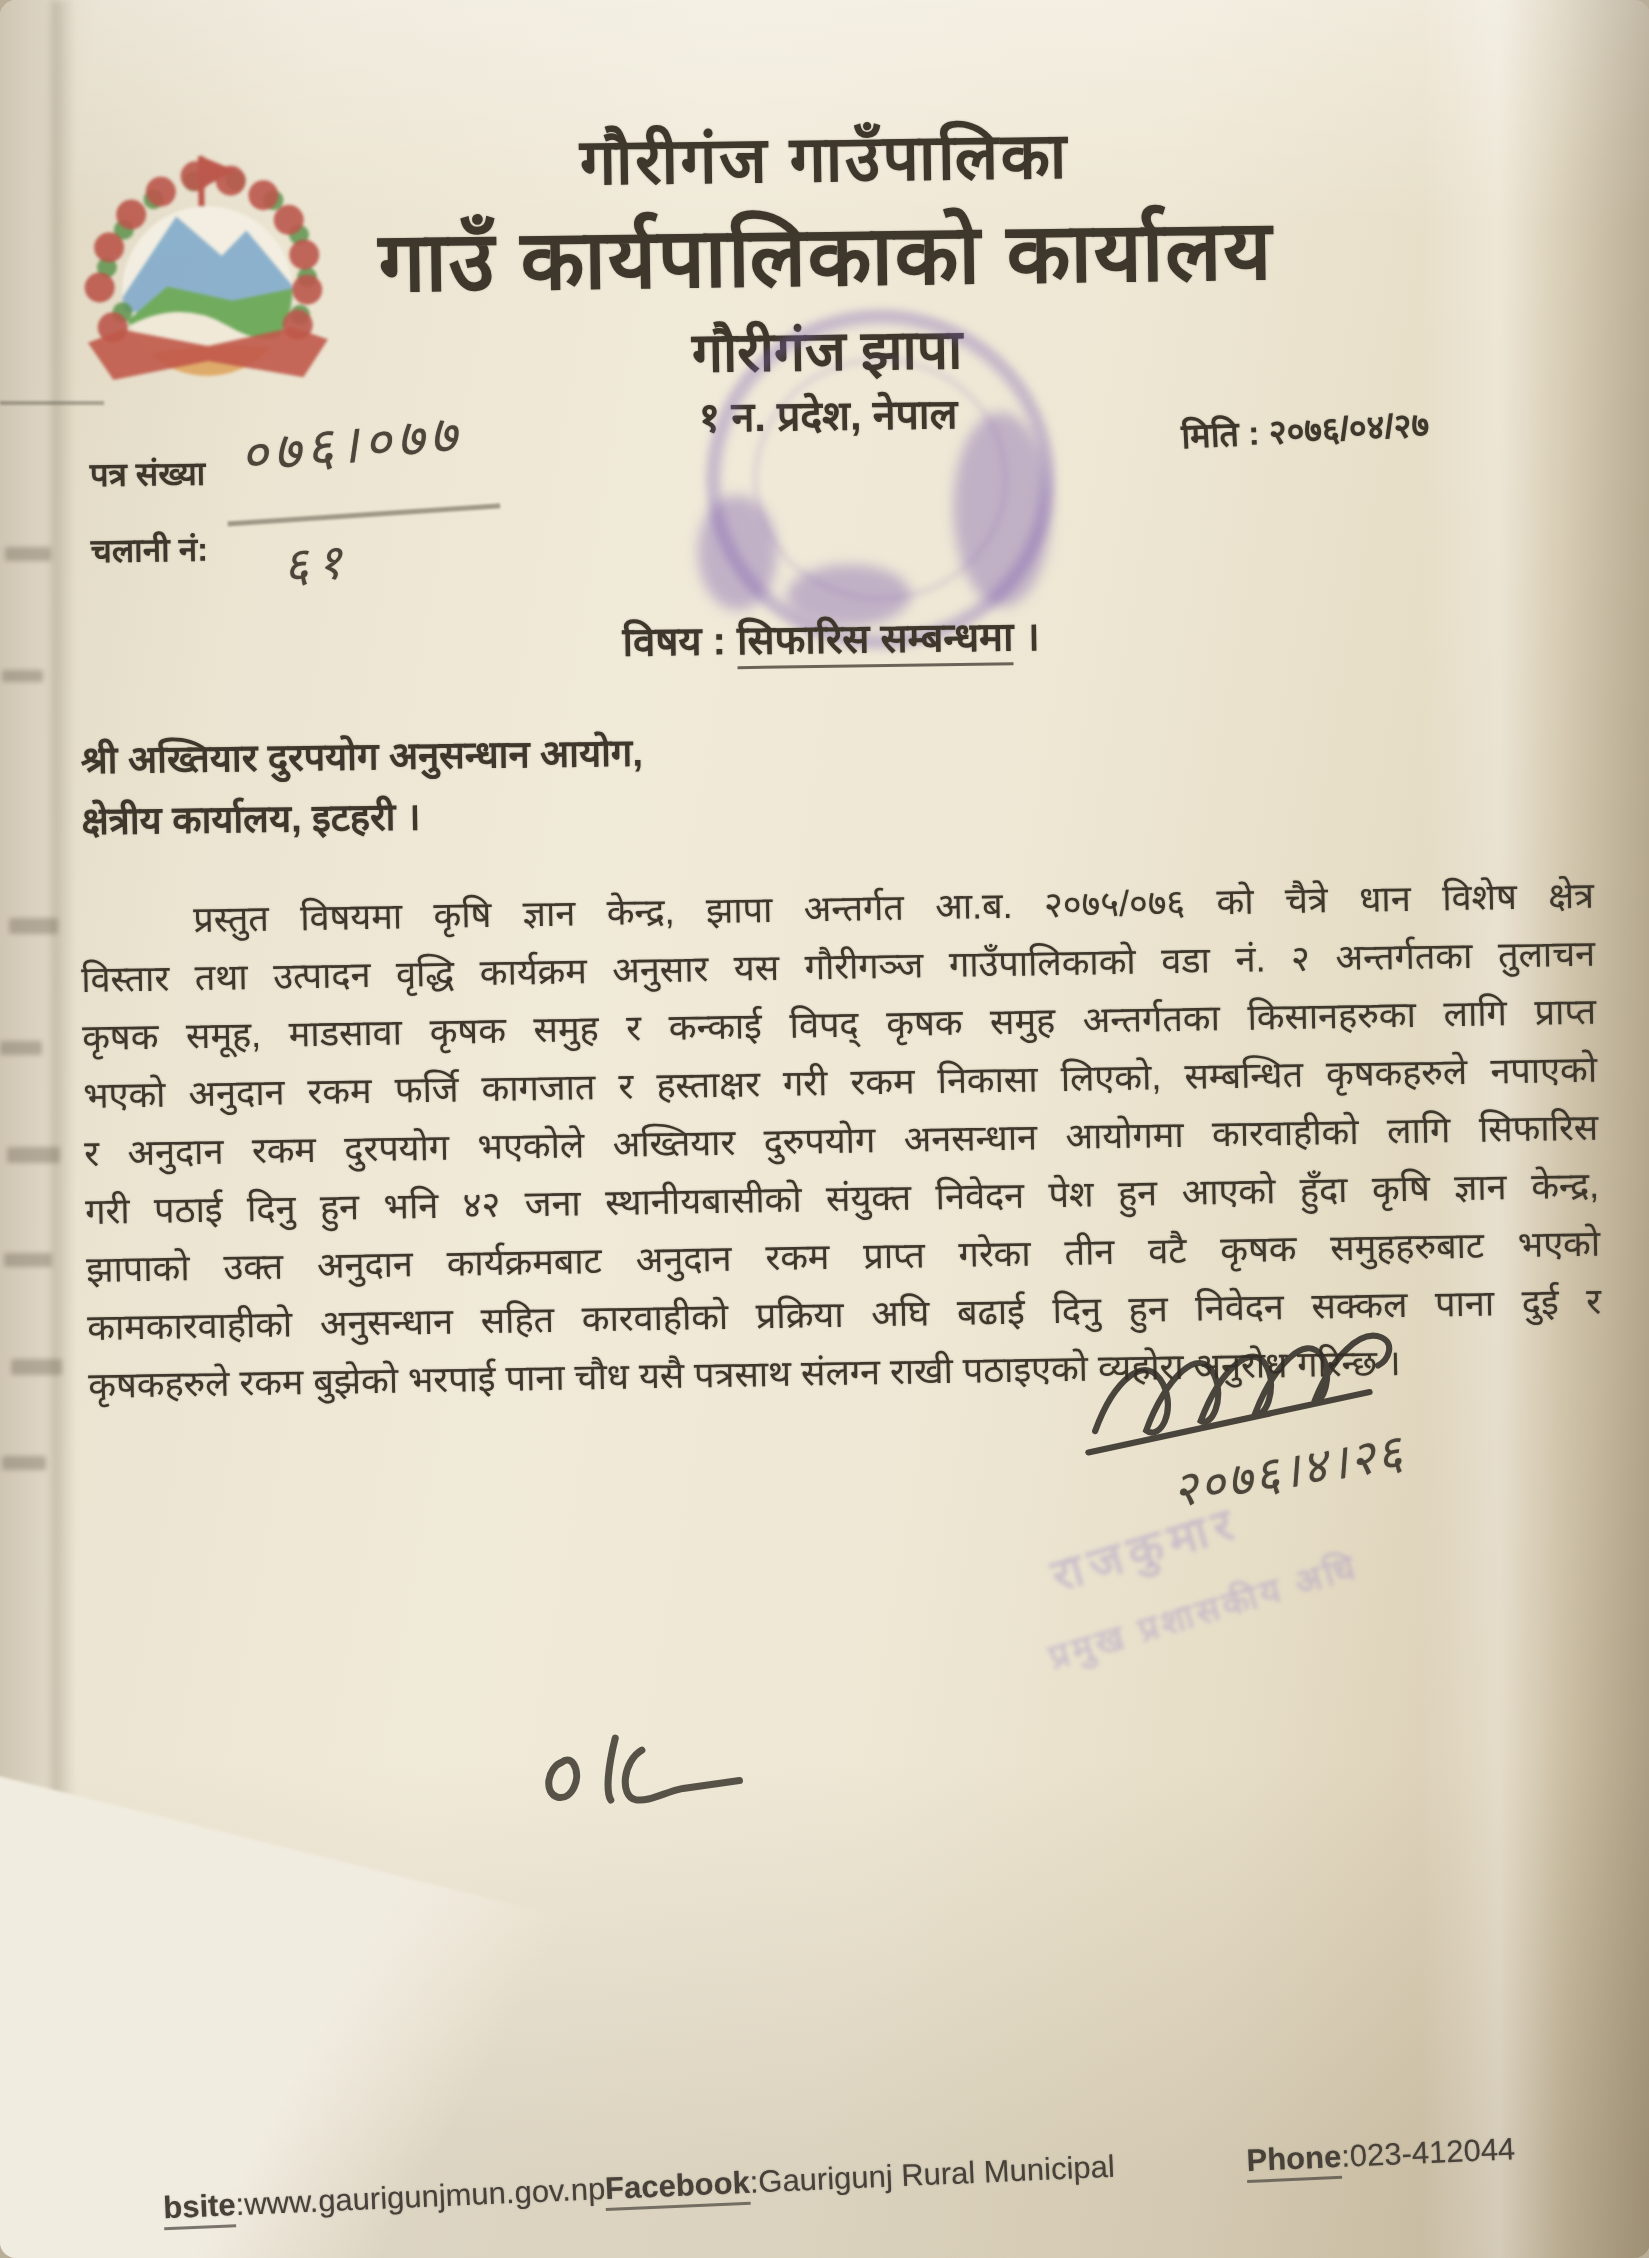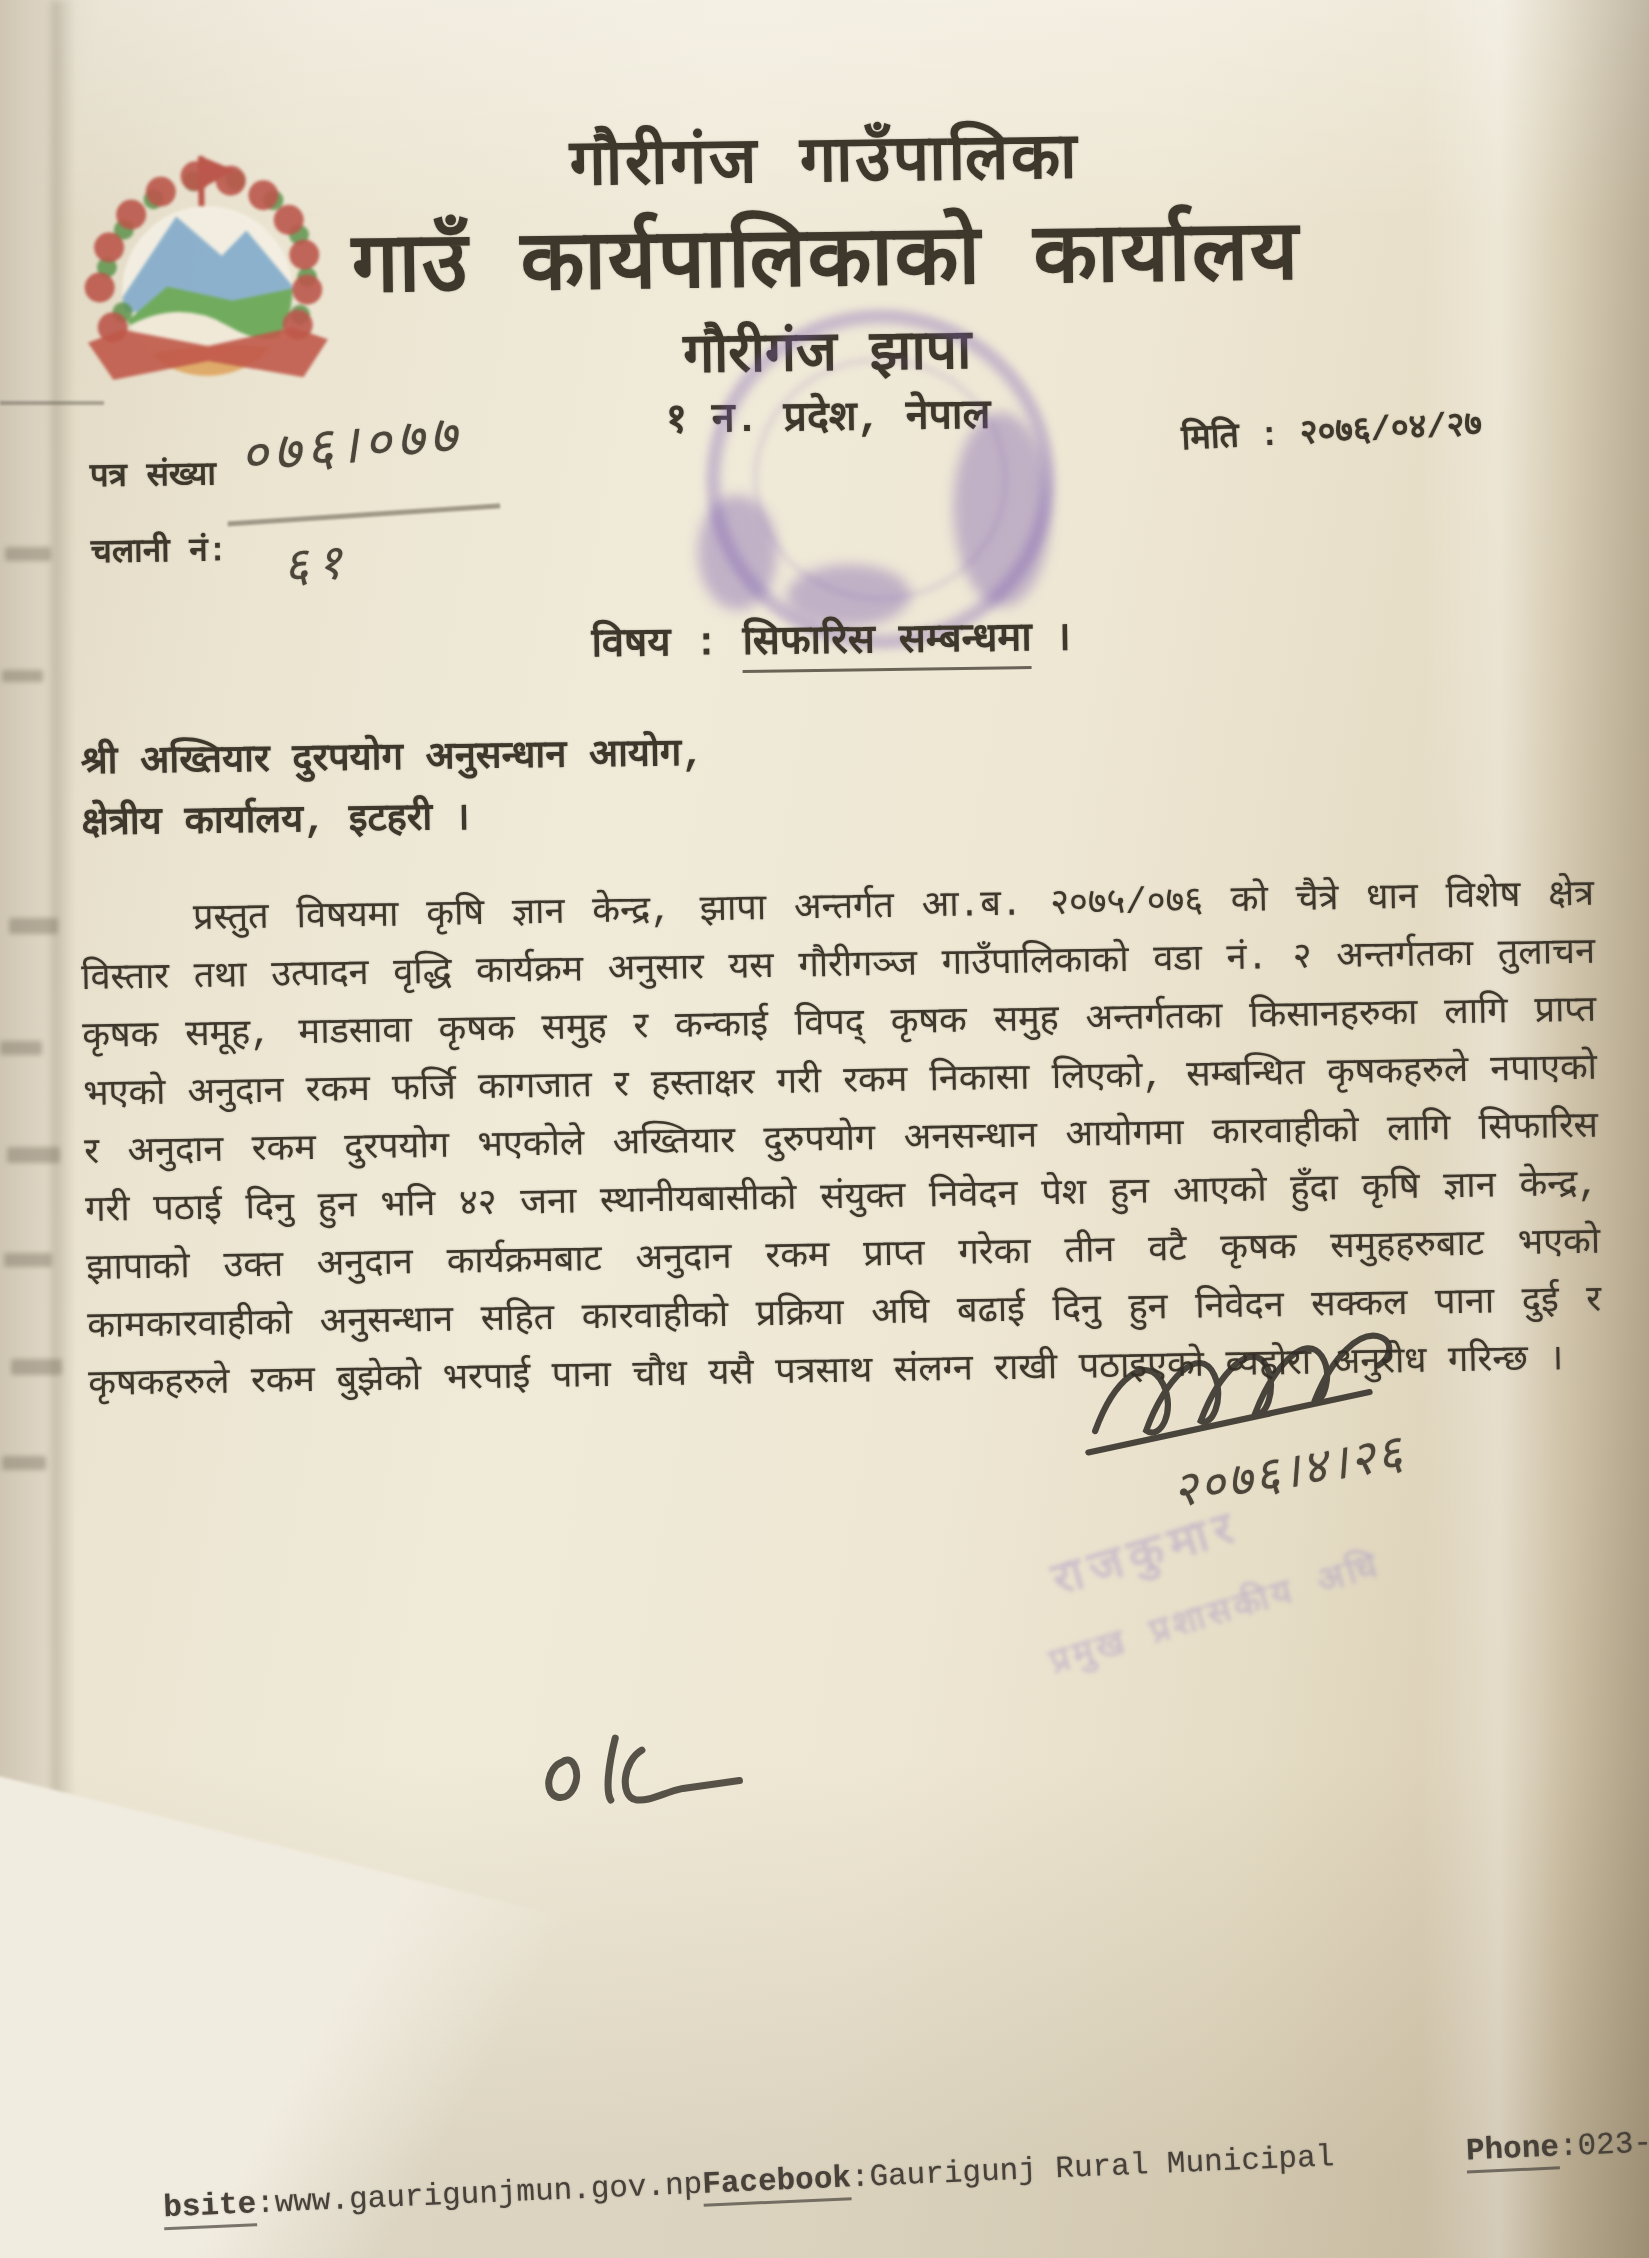--- a/index.html
+++ b/index.html
@@ -1,22 +1,23 @@
 <!DOCTYPE html>
 <html style="font-size:14px"><head>
 <meta charset="utf-8">
 <style>
   html,body{margin:0;padding:0;background:#b9ae97;}
   .photo{
     position:relative; width:1650px; height:2258px; overflow:hidden;
-    font-family:Liberation Mono, monospace;
+    font-family:Liberation Sans, sans-serif;
     background:
       linear-gradient(to bottom, rgba(255,255,255,.30), rgba(255,255,255,0) 10%, rgba(255,255,255,0) 78%, rgba(120,104,78,.16) 96%),
       linear-gradient(100deg, #cdc3ad 0%, #e2dac5 5%, #ebe4d1 16%, #f0ead9 36%, #eee7d4 58%, #e6ddc6 76%, #d8ccb2 90%, #c3b69a 100%);
     color:#3e372c;
+    border-radius:16px;
   }
   
   .under-sheets{position:absolute;left:0;top:0;width:76px;height:2258px;
     background:linear-gradient(to right,#cfc5b2 0%,#d9d0bf 40%,rgba(217,208,191,0) 100%);}
   .page-edge-shadow{position:absolute;left:51px;top:0;width:23px;height:2258px;
     background:linear-gradient(to right,rgba(104,92,68,.25),rgba(104,92,68,0));filter:blur(3.5px);}
   .right-fold{position:absolute;right:0;top:0;width:229px;height:2258px;
     background:linear-gradient(to right,rgba(255,255,255,0) 0%,rgba(255,255,255,.28) 34%,rgba(125,108,80,.10) 62%,rgba(96,80,56,.30) 100%);}
   .frag{position:absolute;background:rgba(78,68,54,.30);filter:blur(2.6px);border-radius:2.6px;}
   .bottom-wedge{position:absolute;left:-141px;top:1835px;width:670px;height:670px;

